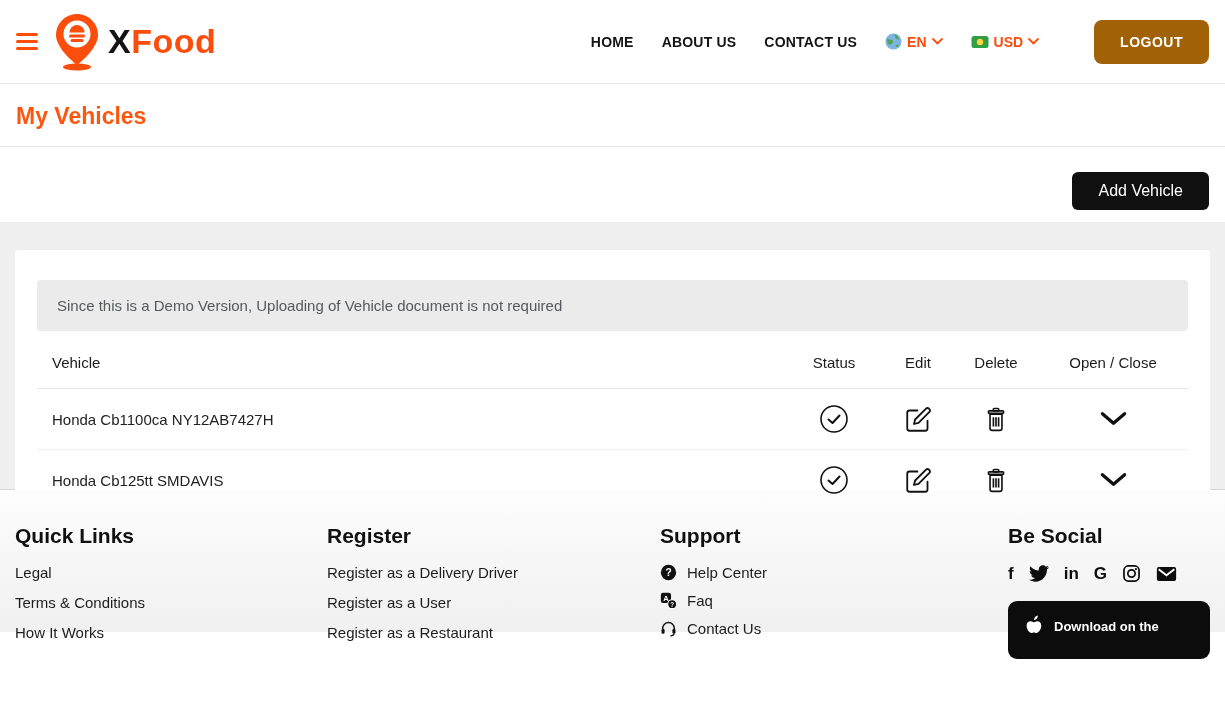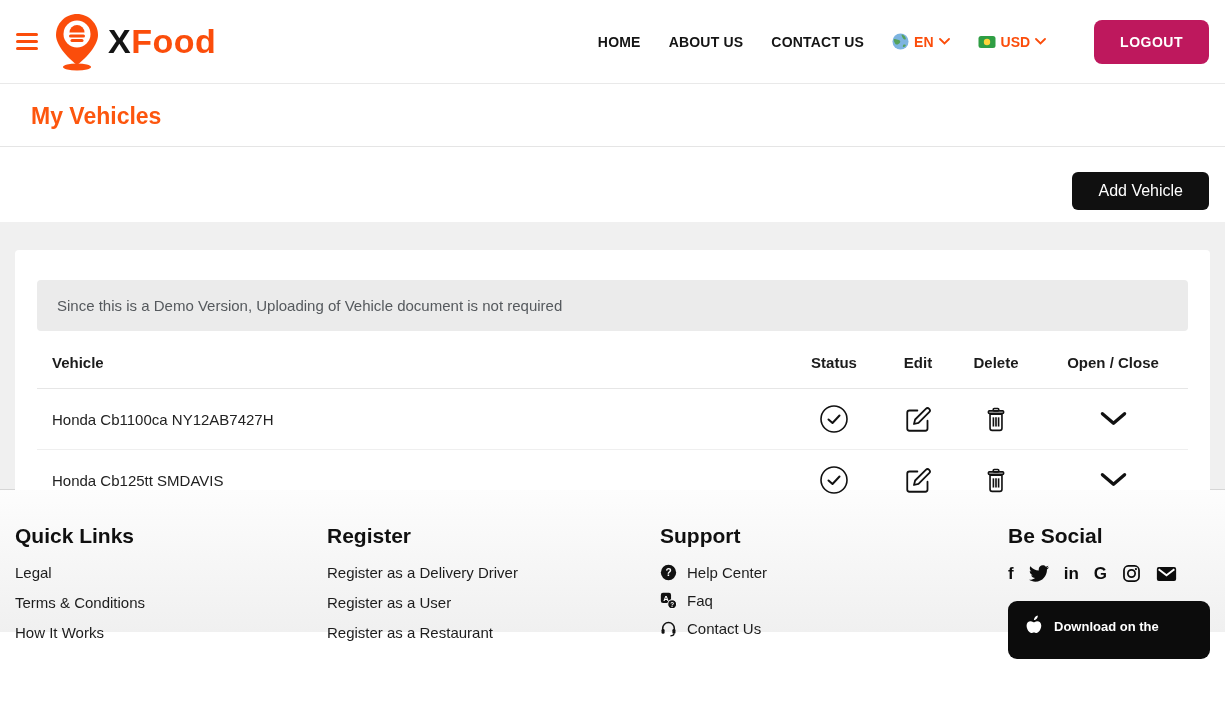--- a/index.html
+++ b/index.html
@@ -11,40 +11,40 @@
     border-bottom:1px solid #e9e9e9; background:#fff; }
   .hamburger { width:22px; display:flex; flex-direction:column; gap:4px; cursor:pointer; margin-right:16px; }
   .hamburger span { display:block; height:3px; border-radius:2px; background:#fb4d0b; }
   .brand { display:flex; align-items:center; gap:8px; cursor:pointer; }
   .brand-text { font-size:34px; font-weight:800; letter-spacing:.5px; }
   .brand-x { color:#141414; }
   .brand-food { color:#fb4d0b; }
   .nav { margin-left:auto; display:flex; align-items:center; gap:28px; }
   .nav a { text-decoration:none; color:#141414; font-weight:700; font-size:14px; letter-spacing:.2px; }
   .picker { display:flex; align-items:center; gap:5px; cursor:pointer; font-weight:700; font-size:14px; color:#fb4d0b; }
-  .logout-btn { margin-left:20px; background:#be185d; color:#fff; border:none; cursor:pointer;
+  .logout-btn { margin-left:27px; background:#a16207; color:#fff; border:none; cursor:pointer;
     font-weight:700; font-size:14px; letter-spacing:.5px; padding:14px 26px; border-radius:8px;
     font-family:"Liberation Sans", sans-serif; }
 
   
   .page-head { background:#fff; }
-  .page-title { color:#fd560e; font-size:23px; font-weight:700; padding:19px 31px 16px; }
+  .page-title { color:#fd560e; font-size:23px; font-weight:700; padding:19px 16px 16px; }
   .rule { border-top:1px solid #e5e5e5; }
   .actions { padding:25px 16px 12px; text-align:right; }
   .add-btn { background:#101010; color:#fff; border:none; cursor:pointer; border-radius:6px;
     font-size:16px; padding:10px 26px; font-family:"Liberation Sans", sans-serif; }
 
   
   .main { background:#f0f0f0; height:268px; border-bottom:1px solid #d6d6d6; padding:28px 15px 0; }
   .card { background:#fff; border-radius:4px; height:292px; padding:30px 22px 0; }
   .notice { background:#ebebeb; border-radius:4px; color:#55595d; font-size:15px;
     padding:17px 20px; margin-bottom:6px; }
 
   .tbl-row { display:grid; grid-template-columns:1fr 96px 72px 84px 150px; align-items:center; }
-  .tbl-head { height:52px; border-bottom:1px solid #e6e6e6; font-weight:700; font-size:15px; color:#1c1c1c; }
+  .tbl-head { height:52px; border-bottom:1px solid #e6e6e6; font-weight:400; font-size:15px; color:#1c1c1c; }
   .tbl-data { height:61px; border-bottom:1px solid #efefef; font-size:15px; color:#222; }
   .cell-first { padding-left:15px; }
   .cell-c { text-align:center; display:flex; justify-content:center; align-items:center; }
   .icon-btn { background:none; border:none; cursor:pointer; padding:2px; line-height:0; }
 
   
   .footer { height:142px; background:linear-gradient(180deg,#fdfdfd 0%,#f0f0f0 100%);
     display:grid; grid-template-columns:312px 333px 348px auto; padding:34px 0 0 15px; }
   .f-title { font-size:21px; font-weight:800; color:#101010; margin-bottom:16px; }
   .f-link { display:block; font-size:15px; color:#1d1d1d; text-decoration:none; margin-bottom:13px; }

